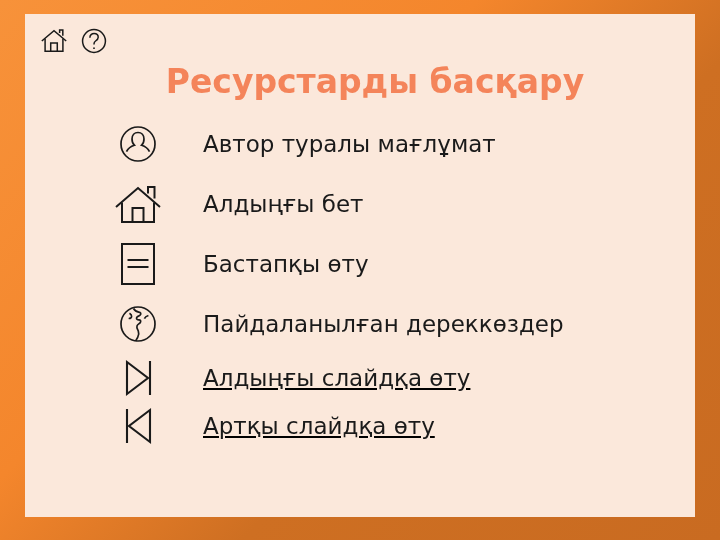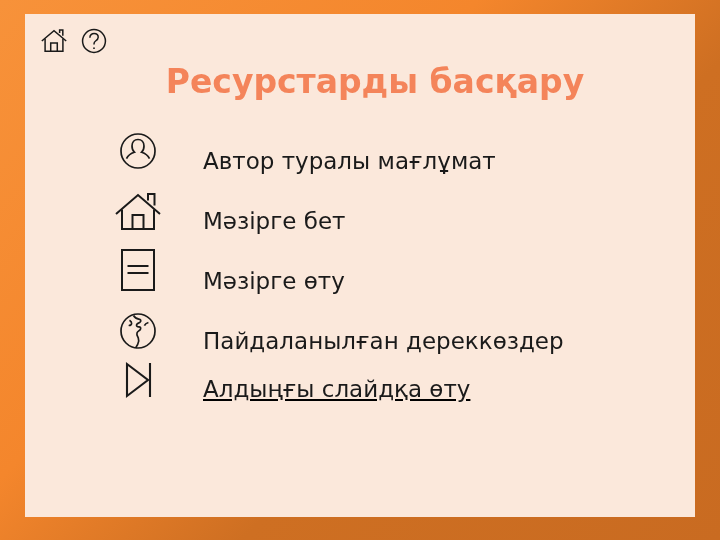--- a/index.html
+++ b/index.html
@@ -72,21 +72,21 @@
   
   #menu-list {
     position: absolute;
     left: 78px;
     top: 100px;
     width: 580px;
   }
 
   .menu-row {
     display: flex;
-    align-items: flex-end;
+    align-items: center;
     height: 60px;
   }
   .menu-row.compact { height: 48px; text-decoration: underline; }
 
   .menu-icon-cell {
     width: 70px;
     min-width: 70px;
     display: flex;
     align-items: center;
     justify-content: center;
@@ -147,32 +147,32 @@
 
       <div class="menu-row">
         <span class="menu-icon-cell">
           <svg width="50" height="46" viewBox="0 0 50 46" fill="none" stroke="#1a1a1a" stroke-width="2">
             <path d="M3 26 L25 7 L47 26"></path>
             <path d="M9 21.5 L9 41 L41 41 L41 21.5"></path>
             <path d="M35 12.5 L35 6 L41.5 6 L41.5 17.5"></path>
             <path d="M19.5 41 L19.5 27 L30.5 27 L30.5 41"></path>
           </svg>
         </span>
-        <span class="menu-label">Мәзірге бет</span>
+        <span class="menu-label">Алдыңғы бет</span>
       </div>
 
       <div class="menu-row">
         <span class="menu-icon-cell">
           <svg width="46" height="48" viewBox="0 0 46 48" fill="none" stroke="#1a1a1a" stroke-width="2">
             <rect x="7" y="4" width="32" height="40"></rect>
             <path d="M12.5 20 L33.5 20"></path>
             <path d="M12.5 27 L33.5 27"></path>
           </svg>
         </span>
-        <span class="menu-label">Мәзірге өту</span>
+        <span class="menu-label">Бастапқы өту</span>
       </div>
 
 
       <div class="menu-row bold">
         <span class="menu-icon-cell">
           <svg width="46" height="46" viewBox="0 0 46 46" fill="none" stroke="#1a1a1a" stroke-width="1.7">
             <circle cx="23" cy="23" r="17"></circle>
             <path d="M18.5 7.5 c1.4 2.4 3.2 3.3 5.3 3.6 c1.9 .3 2.6 1.6 1.4 2.9 c-1.2 1.3-3.1 1.1-3.6 2.7 c-.4 1.4 .9 2.2 2.2 2.1 c1.6-.1 2.3 1.1 1.6 2.5 c-.8 1.6-2.8 1.8-3.4 3.6 c-.6 1.9 .6 3.5 1.3 5.2 c.9 2.2 .4 4.4-.6 6.3 c-.8 1.5-1.6 2.6-2.1 3.6"></path>
             <path d="M14.5 12.2 c1.4 .9 2.3 2.1 2.1 3.4 c-.2 1.5-1.6 2-2.9 1.6"></path>
             <path d="M33.4 14.5 c-1.6 .5-3.3 1.5-4 3.1"></path>
@@ -184,16 +184,25 @@
       <div class="menu-row compact">
         <span class="menu-icon-cell">
           <svg width="42" height="44" viewBox="0 0 42 44" fill="none" stroke="#1a1a1a" stroke-width="2.1">
             <path d="M10 6 L31 22 L10 38 Z"></path>
             <path d="M33 5 L33 39"></path>
           </svg>
         </span>
         <span class="menu-label">Алдыңғы слайдқа өту</span>
       </div>
 
+      <div class="menu-row compact">
+        <span class="menu-icon-cell">
+          <svg width="42" height="44" viewBox="0 0 42 44" fill="none" stroke="#1a1a1a" stroke-width="2.1">
+            <path d="M33 6 L12 22 L33 38 Z"></path>
+            <path d="M10 5 L10 39"></path>
+          </svg>
+        </span>
+        <span class="menu-label">Артқы слайдқа өту</span>
+      </div>
 
     </div>
   </div>
 </div>
 
 </body></html>

